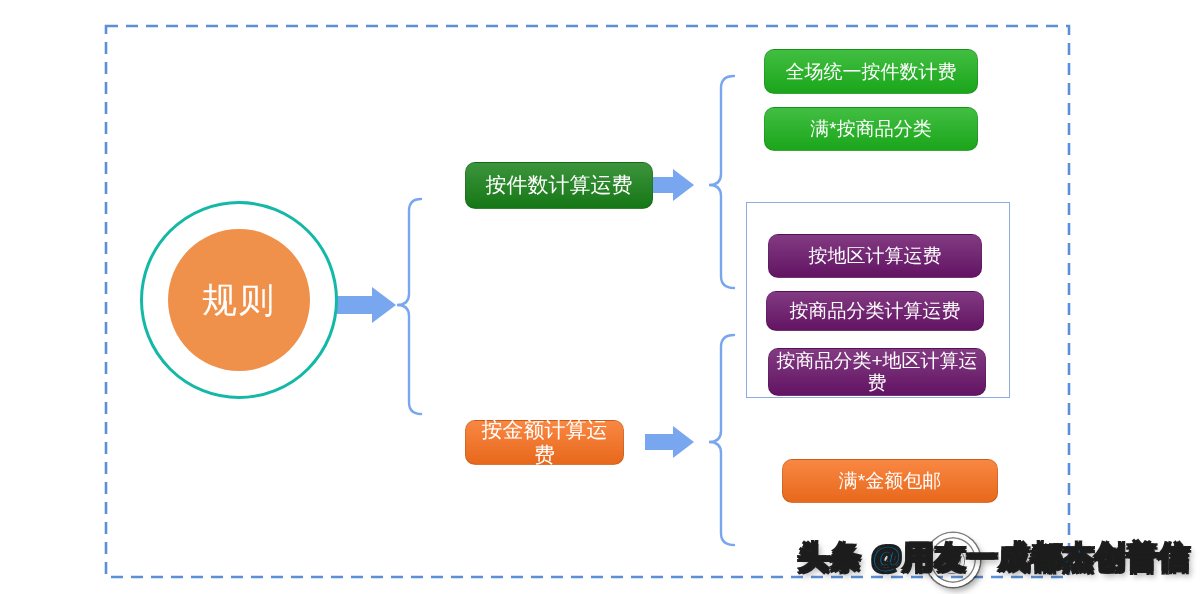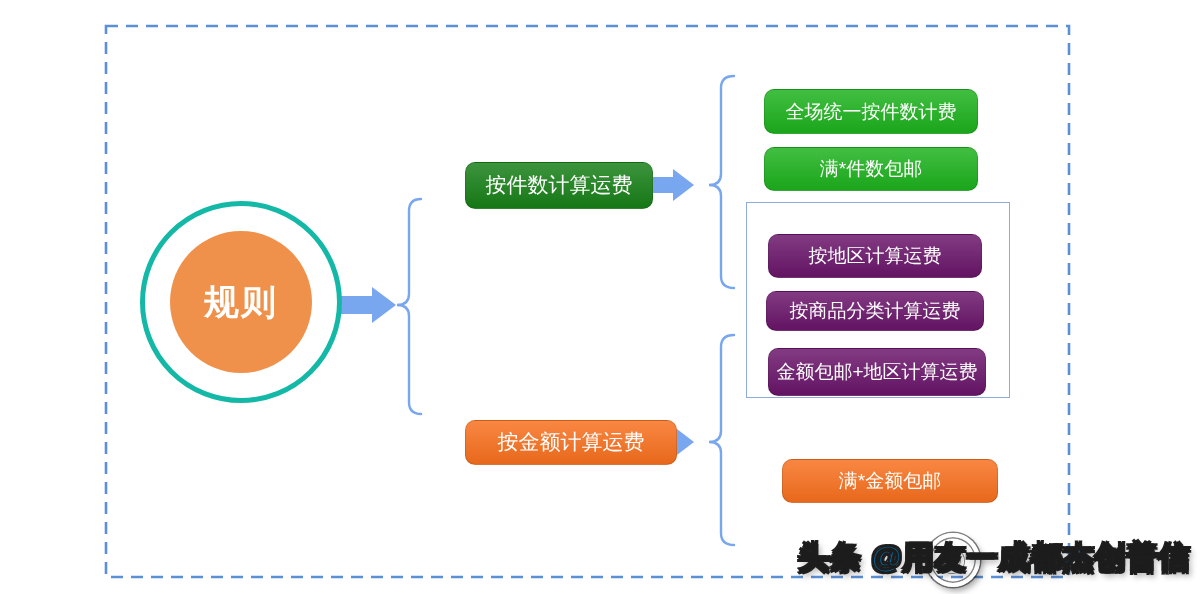--- a/index.html
+++ b/index.html
@@ -6,36 +6,36 @@
   .canvas{
     position:relative;width:1202px;height:594px;background:#fff;overflow:hidden;
     font-family:"Liberation Sans", sans-serif;
   }
   .overlay{position:absolute;left:0;top:0;width:1202px;height:594px;pointer-events:none;}
   .overlay .dashed{fill:none;stroke:var(--dashed-border,#5B8FD6);stroke-width:2.6;stroke-dasharray:12 8;}
   .overlay .bracket{fill:none;stroke:var(--connector,#78A6EF);stroke-width:2.4;stroke-linecap:round;}
   .overlay .arrow{fill:var(--connector,#78A6EF);}
   .ring{
     position:absolute;left:140px;top:201px;width:192px;height:192px;border-radius:50%;
-    background:#fff;border:5px solid #14b8a6;display:flex;align-items:center;justify-content:center;font-weight:bold;
+    background:#fff;border:3px solid #14b8a6;display:flex;align-items:center;justify-content:center;
   }
   .root{
     width:142px;height:142px;border-radius:50%;background:var(--root-fill,#F0914B);
     display:flex;align-items:center;justify-content:center;color:#fff;font-size:35px;letter-spacing:2px;
   }
   .node{
     position:absolute;display:flex;align-items:center;justify-content:center;text-align:center;
     color:#fff;border-radius:10px;box-sizing:border-box;padding:2px 6px;line-height:1.15;
     background-image:linear-gradient(rgba(255,255,255,.16), rgba(0,0,0,.07));
     border:1px solid rgba(0,0,0,.12);
   }
   .branch{font-size:21px;margin-left:28px;}
   .leaf{font-size:19px;}
   .green-dark{background-color:var(--branch-piece,#178017);}
-  .green{background-color:var(--leaf-green,#1DB21D);margin-top:40px;}
+  .green{background-color:var(--leaf-green,#1DB21D);}
   .purple{background-color:var(--leaf-purple,#6A156A);margin-top:12px;}
   .orange{background-color:var(--leaf-orange,#F8701E);}
   .group-box{
     position:absolute;left:746px;top:202px;width:264px;height:196px;
     background:#fff;border:1.5px solid var(--group-border,#8FAADC);box-sizing:border-box;
   }
   .watermark{
     position:absolute;left:798px;top:537px;z-index:20;white-space:nowrap;
     font-size:31px;font-weight:bold;letter-spacing:1px;color:#0369a1;
     -webkit-text-stroke:1.6px #1c1c1c;
@@ -71,40 +71,40 @@
 
   <div class="ring">
     <div class="root">
       <span>规则</span>
     </div>
   </div>
 
   <div class="node branch green-dark" style="left:437px;top:162px;width:188px;height:47px;">
     <span>按件数计算运费</span>
   </div>
-  <div class="node branch orange" style="left:437px;top:420px;width:212px;height:45px;">
+  <div class="node branch orange" style="left:437px;top:420px;width:159px;height:45px;">
     <span>按金额计算运费</span>
   </div>
 
   <div class="node leaf green" style="left:764px;top:49px;width:214px;height:45px;">
     <span>全场统一按件数计费</span>
   </div>
   <div class="node leaf green" style="left:764px;top:107px;width:214px;height:44px;">
-    <span>满*件数包邮</span>
+    <span>满*按商品分类</span>
   </div>
 
   <div class="group-box"></div>
   <div class="node leaf purple" style="left:768px;top:222px;width:214px;height:44px;">
     <span>按地区计算运费</span>
   </div>
   <div class="node leaf purple" style="left:766px;top:279px;width:218px;height:40px;">
     <span>按商品分类计算运费</span>
   </div>
   <div class="node leaf purple" style="left:768px;top:336px;width:218px;height:48px;">
-    <span>金额包邮+地区计算运费</span>
+    <span>按商品分类+地区计算运费</span>
   </div>
 
   <div class="node leaf orange" style="left:766px;top:459px;width:216px;height:44px;margin-left:16px;">
     <span>满*金额包邮</span>
   </div>
 
   <div class="watermark">
     <span class="swirl">
       <span class="swirl-inner"></span>
     </span>

